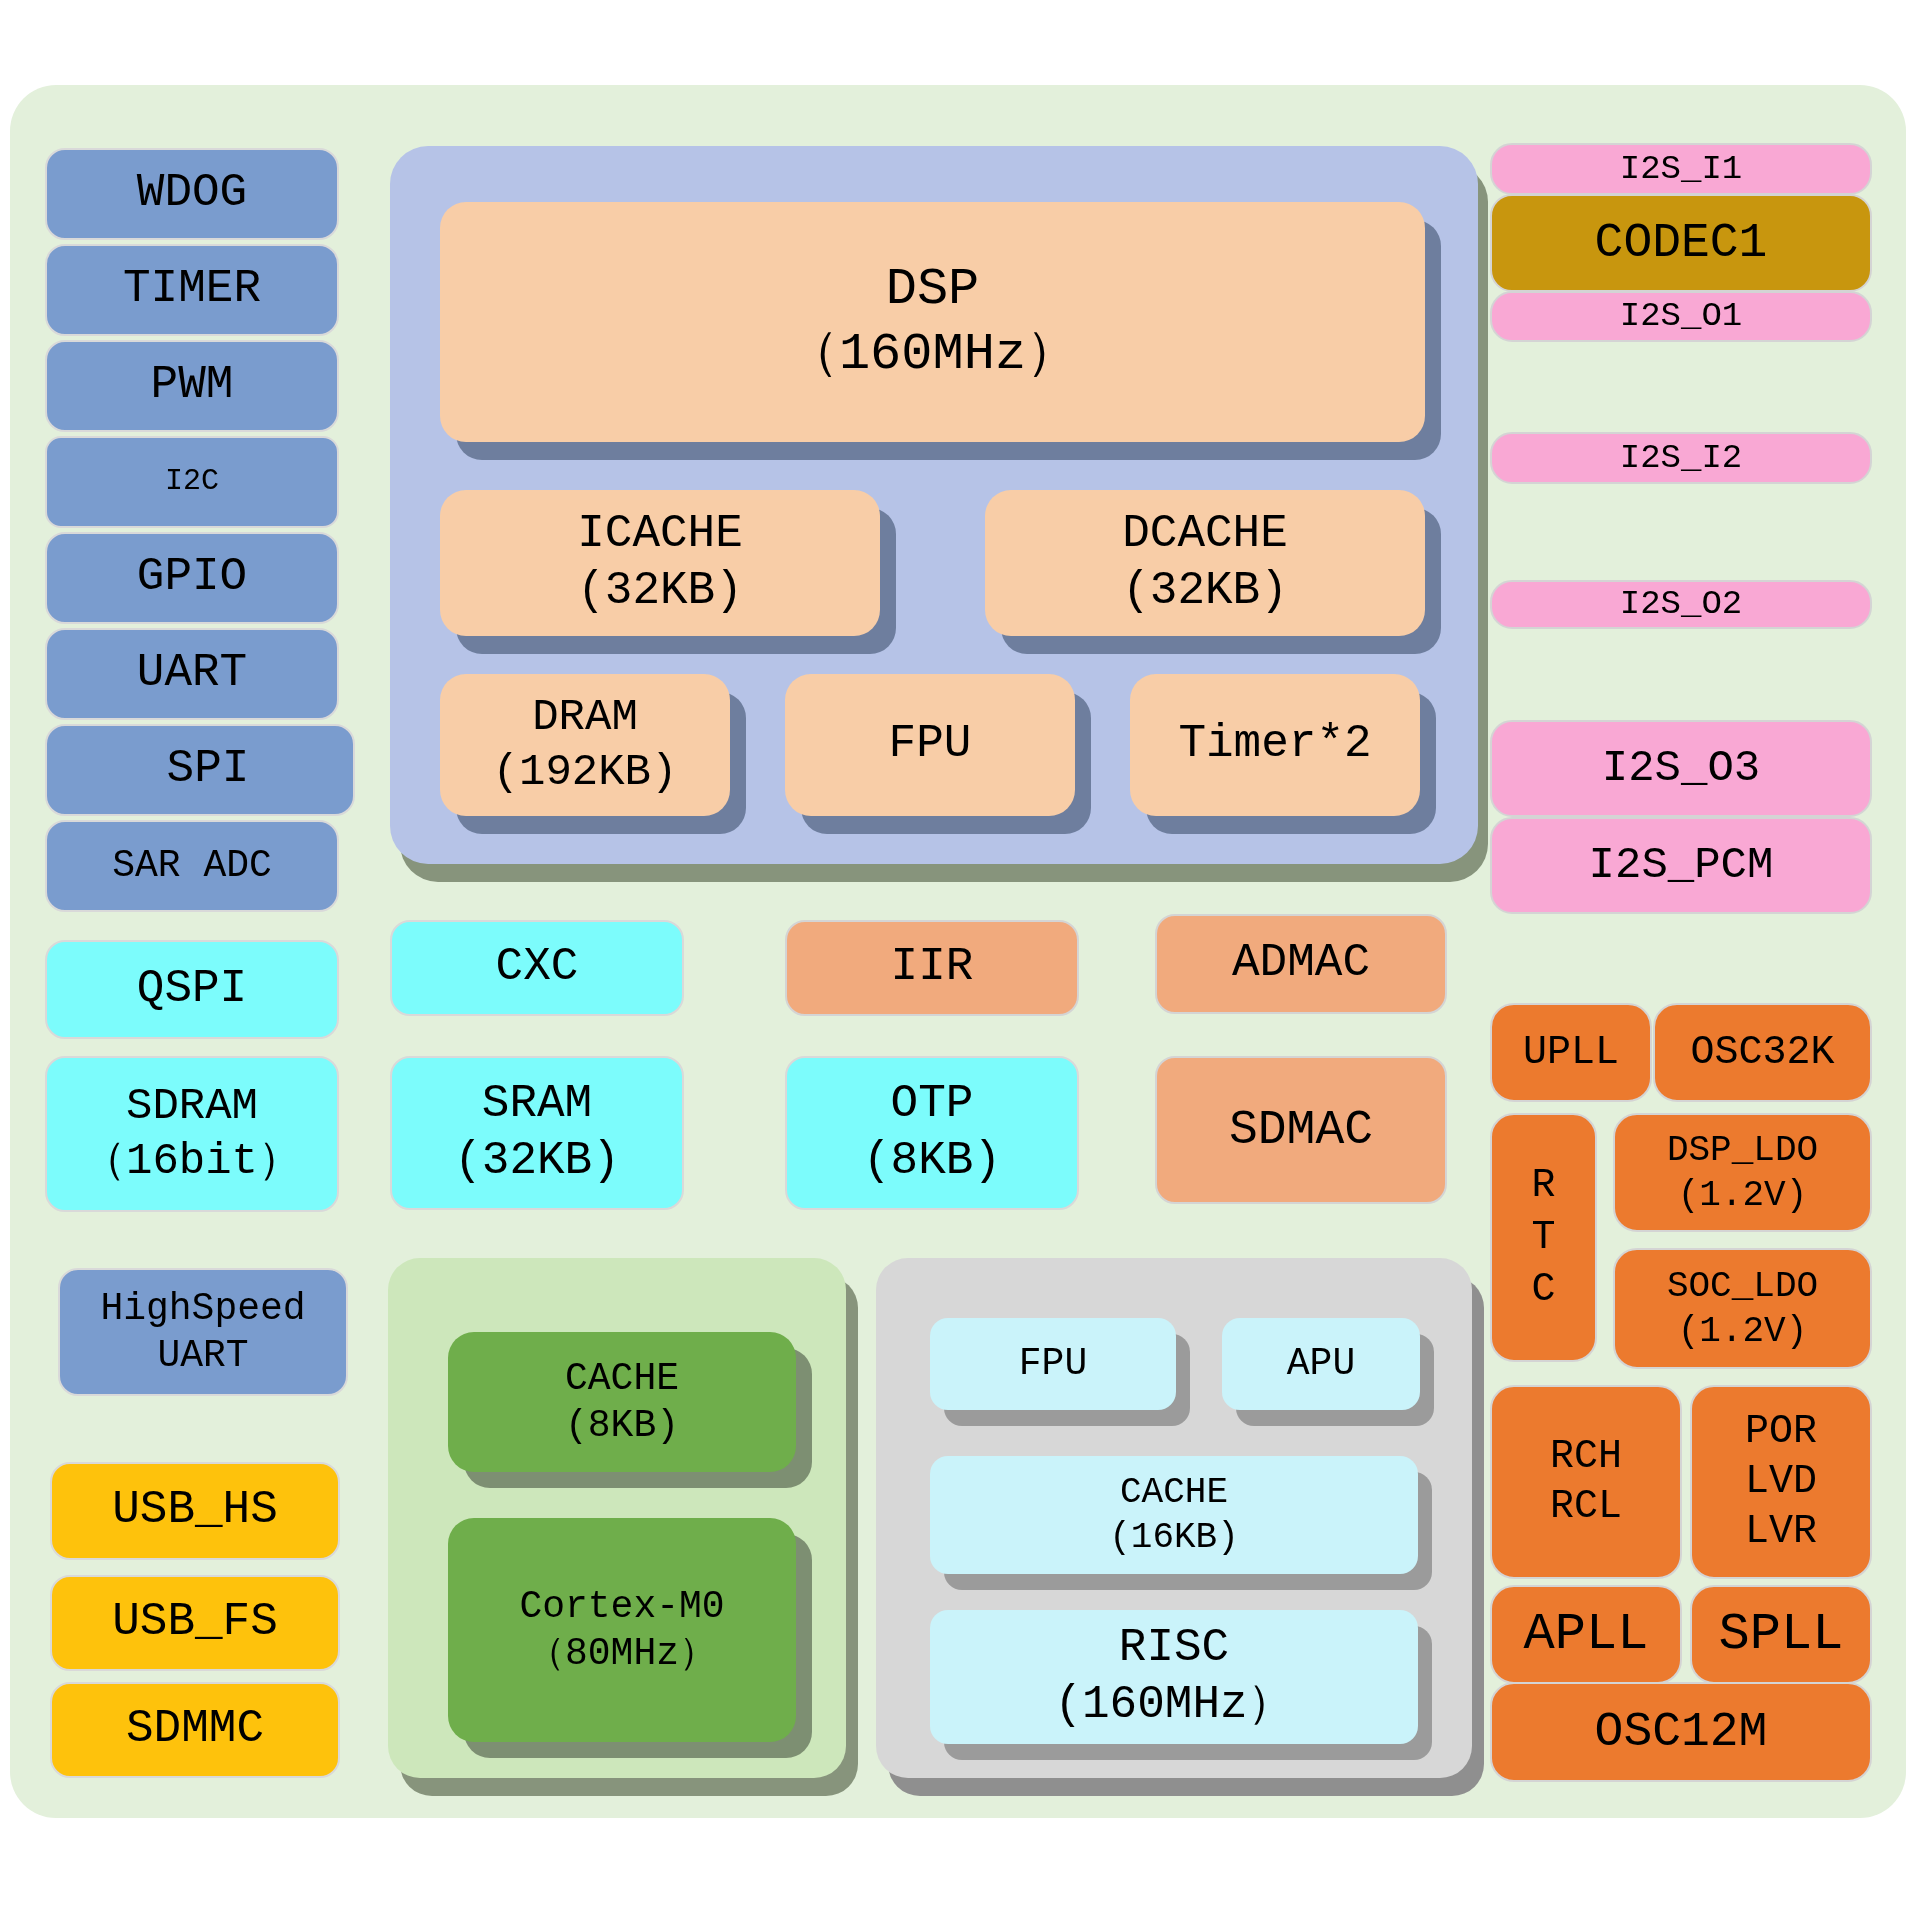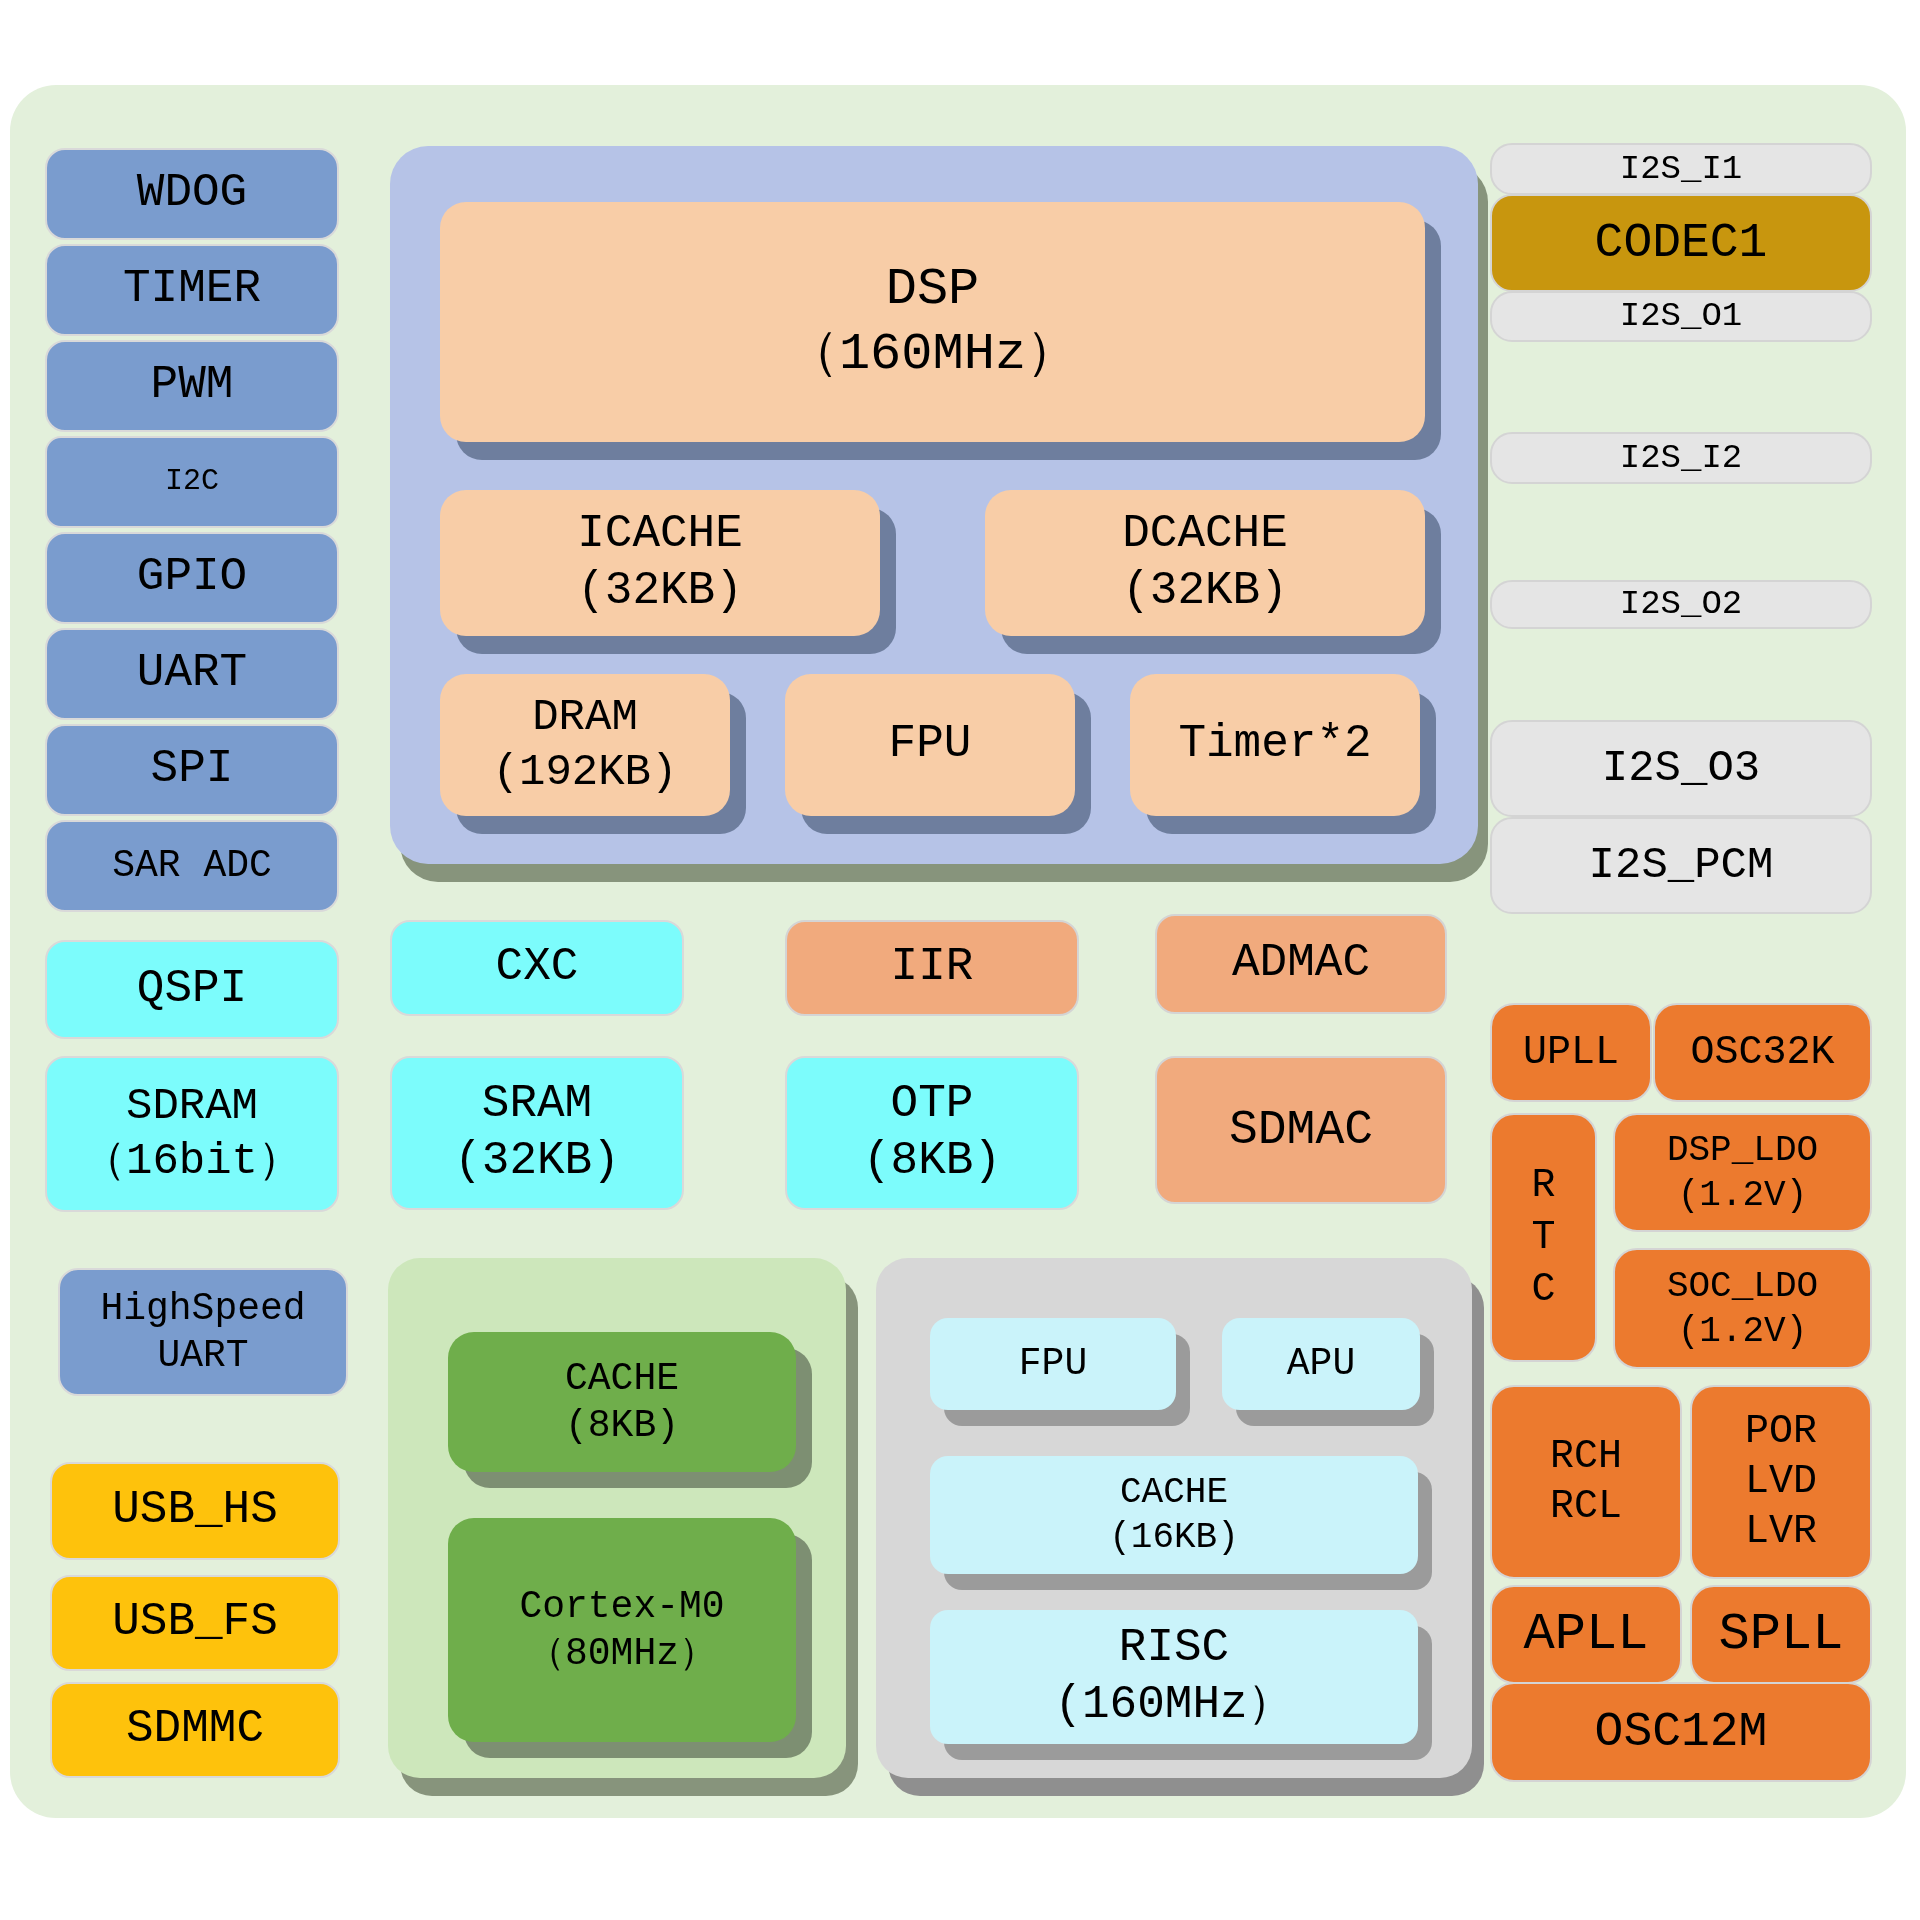--- a/index.html
+++ b/index.html
@@ -14,37 +14,37 @@
   .blk{position:absolute;display:flex;flex-direction:column;align-items:center;justify-content:center;
        text-align:center;border-radius:20px;line-height:1.25;}
   .blk span{display:block;}
   .b-blue{background:#7a9cce;border:2px solid #d9d9d9;}
   .b-cyan{background:#7cfcfc;border:2px solid #d9d9d9;}
   .b-yellow{background:#fec20c;border:2px solid #d9d9d9;}
   .b-peach{background:#f8cda7;border-radius:26px;box-shadow:16px 18px 0 #6e7e9e;}
   .b-salmon{background:#f1aa7d;border:2px solid #d4d4d4;}
   .b-green{background:#6fae4b;border-radius:26px;box-shadow:16px 16px 0 #7d8f72;}
   .b-lcyan{background:#caf3fa;border-radius:18px;box-shadow:14px 16px 0 #9b9b9b;}
-  .b-lgreen{background:#e5e5e5;border:2px solid #d4d4d4;border-radius:22px;}
+  .b-lgreen{background:#f9a8d4;border:2px solid #d4d4d4;border-radius:22px;}
   .b-gold{background:#c8960e;border:2px solid #d4d4d4;border-radius:22px;}
   .b-orange{background:#ec7a2e;border:2px solid #d4d4d4;border-radius:24px;}
 </style>
 </head>
 <body>
 
 <div class="canvas">
   <div class="outer"></div>
 
   <div class="blk b-blue" style="left:45px;top:148px;width:290px;height:88px;font-size:46px;">WDOG</div>
   <div class="blk b-blue" style="left:45px;top:244px;width:290px;height:88px;font-size:46px;">TIMER</div>
   <div class="blk b-blue" style="left:45px;top:340px;width:290px;height:88px;font-size:46px;">PWM</div>
   <div class="blk b-blue" style="left:45px;top:436px;width:290px;height:88px;font-size:30px;border-radius:16px;">I2C</div>
   <div class="blk b-blue" style="left:45px;top:532px;width:290px;height:88px;font-size:46px;">GPIO</div>
   <div class="blk b-blue" style="left:45px;top:628px;width:290px;height:88px;font-size:46px;">UART</div>
-  <div class="blk b-blue" style="left:45px;top:724px;width:290px;height:88px;font-size:46px;">SPI</div>
+  <div class="blk b-blue" style="left:45px;top:724px;width:290px;height:88px;font-size:46px;padding-left:16px;">SPI</div>
   <div class="blk b-blue" style="left:45px;top:820px;width:290px;height:88px;font-size:38px;">SAR ADC</div>
 
   <div class="blk b-cyan" style="left:45px;top:940px;width:290px;height:95px;font-size:46px;">QSPI</div>
   <div class="blk b-cyan" style="left:45px;top:1056px;width:290px;height:152px;font-size:44px;">
     <span>SDRAM</span>
     <span>（16bit）</span>
   </div>
 
   <div class="blk b-blue" style="left:58px;top:1268px;width:286px;height:124px;font-size:38px;">
     <span>HighSpeed</span>

